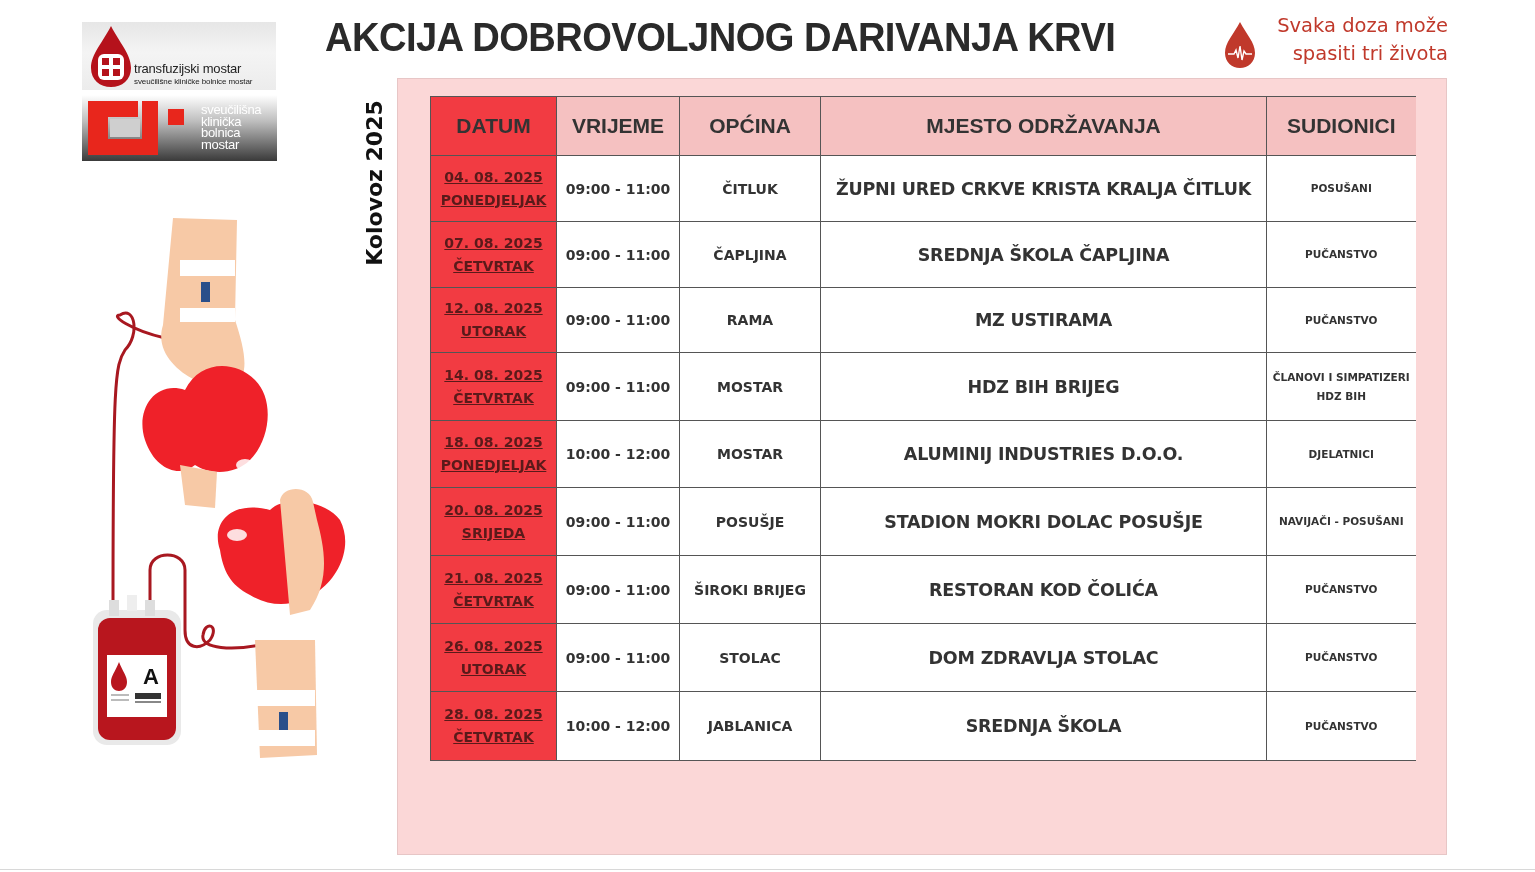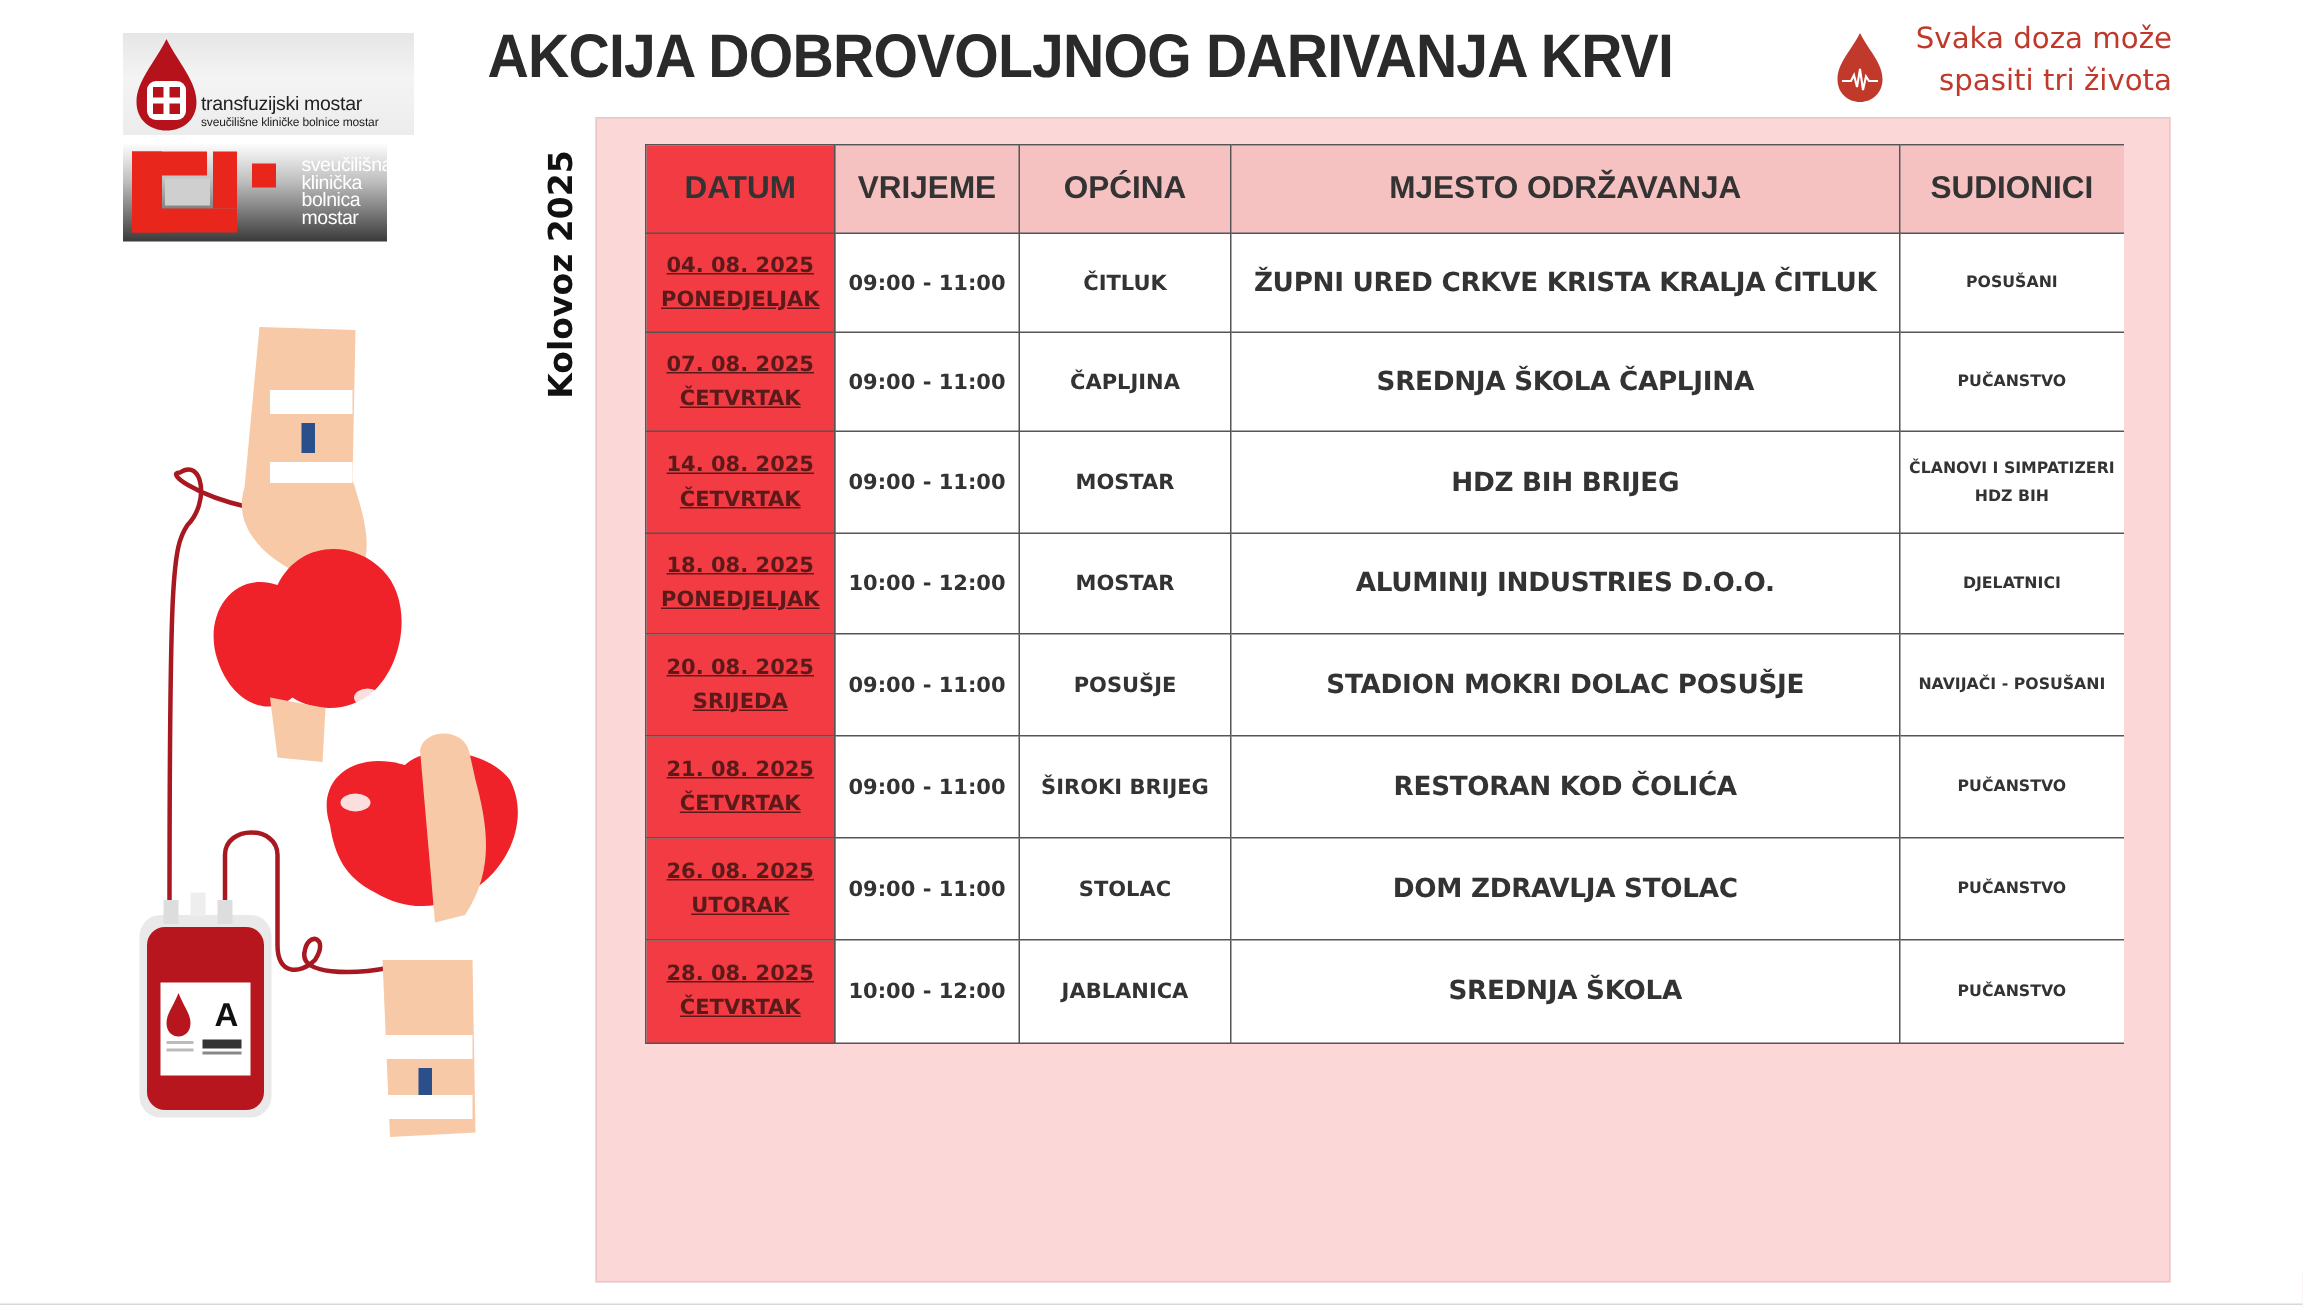--- a/index.html
+++ b/index.html
@@ -13,21 +13,21 @@
   .logo-block { position: absolute; left: 82px; top: 22px; width: 194px; height: 139px; }
   .logo-top {
     position: absolute; left: 0; top: 0; width: 194px; height: 68px;
     background: linear-gradient(180deg, #e6e6e6 0%, #f4f4f4 45%, #ececec 100%);
     overflow: hidden;
   }
   .logo-top .drop { position: absolute; left: 5px; top: 2px; width: 48px; height: 64px; }
   .logo-top .t1 { position: absolute; left: 52px; top: 39px; font-family: "Liberation Sans", sans-serif; font-size: 13px; color: #222; letter-spacing: -0.2px; white-space: nowrap; }
   .logo-top .t2 { position: absolute; left: 52px; top: 55px; font-family: "Liberation Sans", sans-serif; font-size: 8px; color: #222; white-space: nowrap; letter-spacing: -0.1px; }
   .logo-bottom {
-    position: absolute; left: 0; top: 73px; width: 176px; height: 66px;
+    position: absolute; left: 0; top: 73px; width: 195px; height: 66px;
     background: linear-gradient(180deg, #ffffff 0%, #bdbdbd 40%, #3a3a3a 100%);
     overflow: hidden;
   }
   .logo-bottom .cross { position: absolute; left: 0; top: 0; width: 104px; height: 66px; }
   .logo-bottom .t3 { position: absolute; left: 119px; top: 9px; font-family: "Liberation Sans", sans-serif; font-size: 13px; line-height: 11.5px; color: #ffffff; letter-spacing: -0.3px; }
 
   
   .page-title {
     position: absolute; left: 325px; top: 14px; width: 870px;
     font-family: "Liberation Sans", sans-serif; font-weight: bold; font-size: 41px;
@@ -189,20 +189,30 @@
     <tr style="height:66px">
       <td class="date-cell">
           <span>07. 08. 2025</span>
           <span>ČETVRTAK</span>
         </td>
       <td class="time-cell">09:00 - 11:00</td>
       <td class="municipality-cell">ČAPLJINA</td>
       <td class="location-cell">SREDNJA ŠKOLA ČAPLJINA</td>
       <td class="participants-cell">PUČANSTVO</td>
     </tr>
+    <tr style="height:65px">
+      <td class="date-cell">
+          <span>12. 08. 2025</span>
+          <span>UTORAK</span>
+        </td>
+      <td class="time-cell">09:00 - 11:00</td>
+      <td class="municipality-cell">RAMA</td>
+      <td class="location-cell">MZ USTIRAMA</td>
+      <td class="participants-cell">PUČANSTVO</td>
+    </tr>
     <tr style="height:68px">
       <td class="date-cell">
           <span>14. 08. 2025</span>
           <span>ČETVRTAK</span>
         </td>
       <td class="time-cell">09:00 - 11:00</td>
       <td class="municipality-cell">MOSTAR</td>
       <td class="location-cell">HDZ BIH BRIJEG</td>
       <td class="participants-cell">ČLANOVI I SIMPATIZERI HDZ BIH</td>
     </tr>

